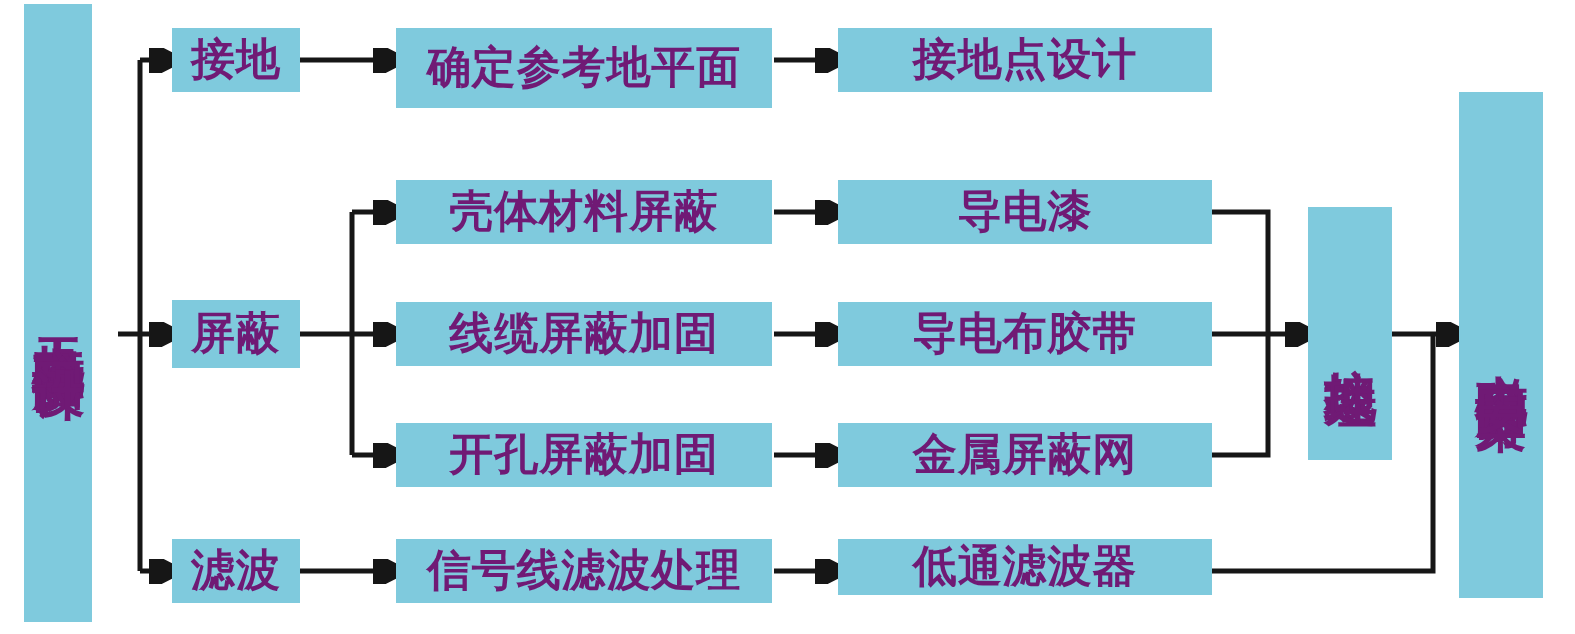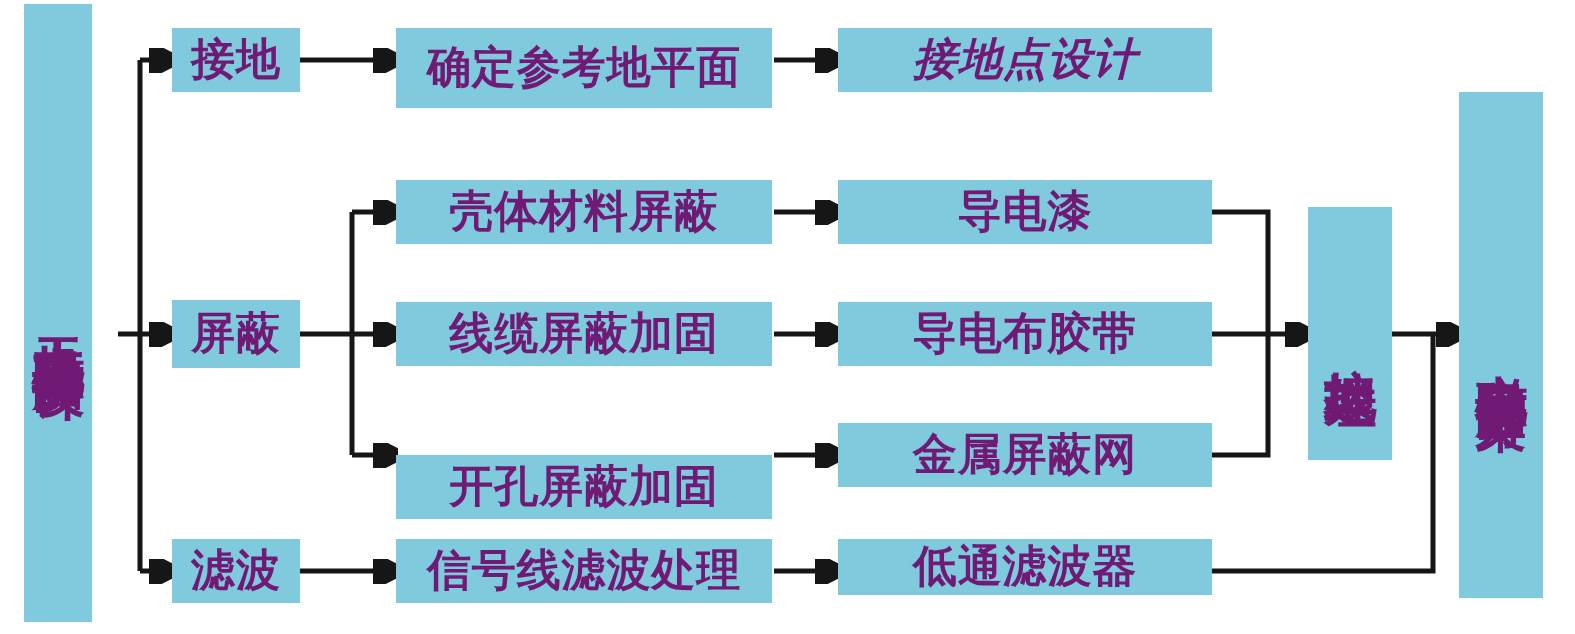--- a/index.html
+++ b/index.html
@@ -98,31 +98,31 @@
   <div class="node vert" style="left:24px; top:4px; width:68px; height:618px; font-size:52px;">无人机电磁防护加固设计</div>
 
   <div class="node" style="left:172px; top:28px; width:128px; height:64px; font-size:44px;">接地</div>
 
   <div class="node" style="left:172px; top:300px; width:128px; height:68px; font-size:44px;">屏蔽</div>
 
   <div class="node" style="left:172px; top:539px; width:128px; height:64px; font-size:44px;">滤波</div>
 
   <div class="node" style="left:396px; top:28px; width:376px; height:80px; font-size:44px;">确定参考地平面</div>
 
-  <div class="node" style="left:838px; top:28px; width:374px; height:64px; font-size:44px;font-style:italic;">接地点设计</div>
+  <div class="node" style="left:838px; top:28px; width:374px; height:64px; font-size:44px;">接地点设计</div>
 
   <div class="node" style="left:396px; top:180px; width:376px; height:64px; font-size:44px;">壳体材料屏蔽</div>
 
   <div class="node" style="left:838px; top:180px; width:374px; height:64px; font-size:44px;text-align:center;">导电漆</div>
 
   <div class="node" style="left:396px; top:302px; width:376px; height:64px; font-size:44px;">线缆屏蔽加固</div>
 
   <div class="node" style="left:838px; top:302px; width:374px; height:64px; font-size:44px;">导电布胶带</div>
 
-  <div class="node" style="left:396px; top:423px; width:376px; height:64px; font-size:44px;margin-top:32px;">开孔屏蔽加固</div>
+  <div class="node" style="left:396px; top:423px; width:376px; height:64px; font-size:44px;">开孔屏蔽加固</div>
 
   <div class="node" style="left:838px; top:423px; width:374px; height:64px; font-size:44px;">金属屏蔽网</div>
 
   <div class="node" style="left:396px; top:539px; width:376px; height:64px; font-size:44px;">信号线滤波处理</div>
 
   <div class="node" style="left:838px; top:539px; width:374px; height:56px; font-size:44px;">低通滤波器</div>
 
   <div class="node vert" style="left:1308px; top:207px; width:84px; height:253px; font-size:52px;">接地处理</div>
 
   <div class="node vert" style="left:1459px; top:92px; width:84px; height:506px; font-size:52px;">电磁防护加固方案</div>

